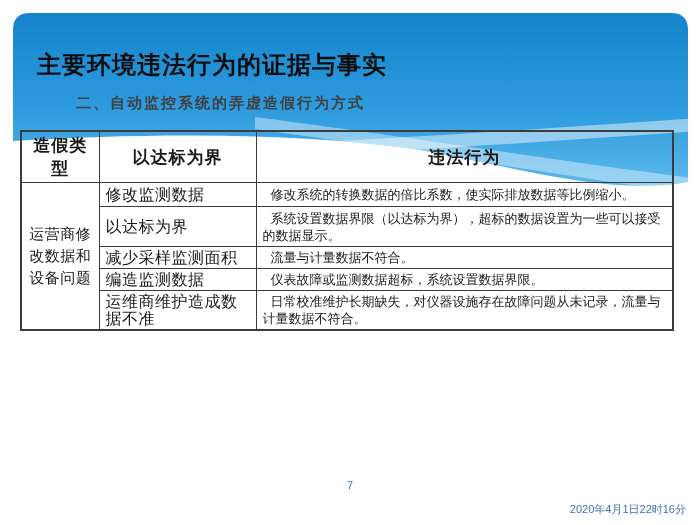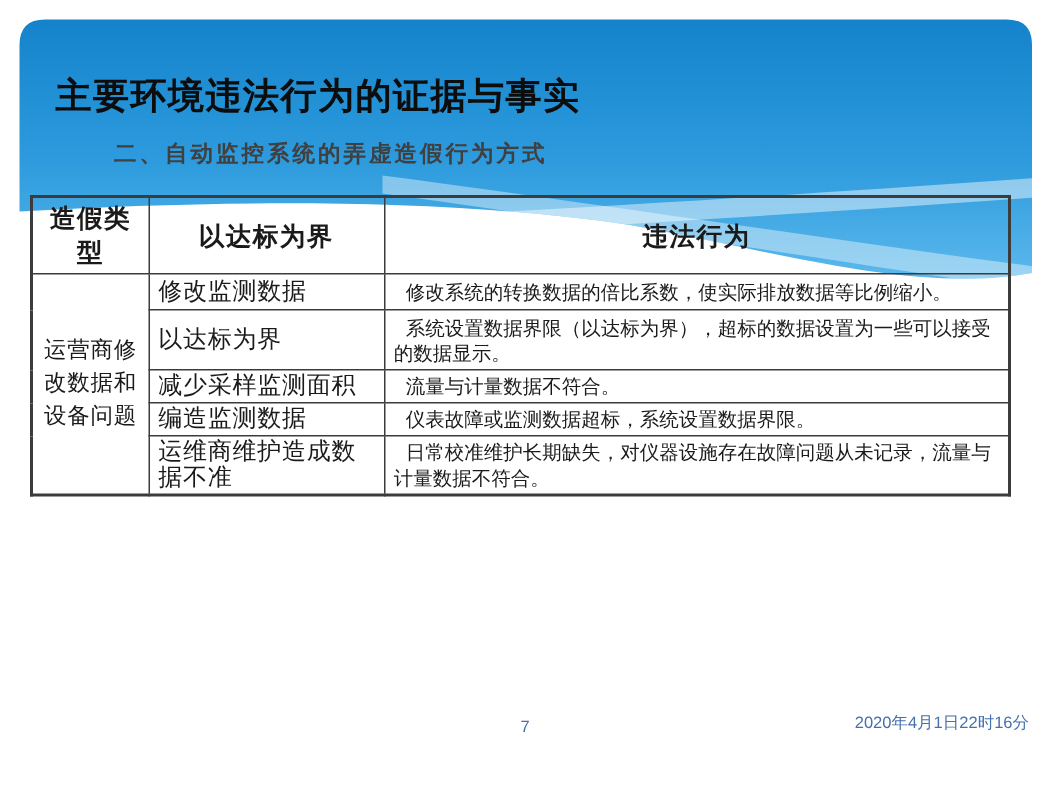--- a/index.html
+++ b/index.html
@@ -55,21 +55,21 @@
   tr.r3{height:22px;margin-left:28px;}
   tr.r4{height:20px;}
   tr.r5{height:38px;}
   tr.r5 td.behavior{text-align:left;}
 
   .pagenum{
     position:absolute;left:0;top:479px;width:700px;text-align:center;
     font-family:"Liberation Sans", sans-serif;font-size:11px;color:#4471ad;
   }
   .datetime{
-    position:absolute;right:14px;top:474px;
+    position:absolute;right:14px;top:502px;
     font-family:"Liberation Sans", sans-serif;font-size:11px;color:#4471ad;
     white-space:nowrap;
   }
 </style>
 </head>
 <body>
 
 <div class="slide">
 
   <svg class="bg-svg" width="700" height="525" viewBox="0 0 700 525" xmlns="http://www.w3.org/2000/svg">

